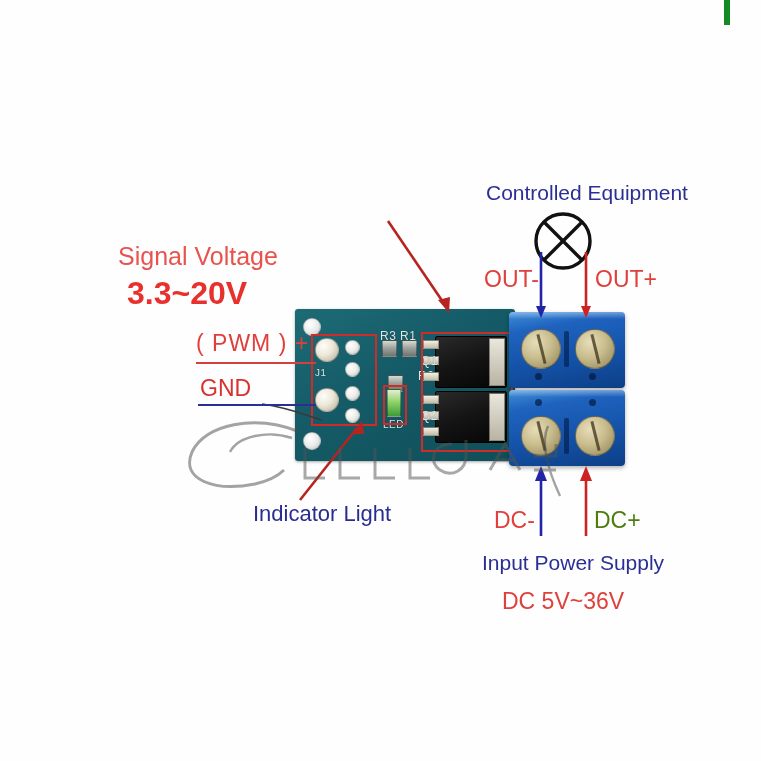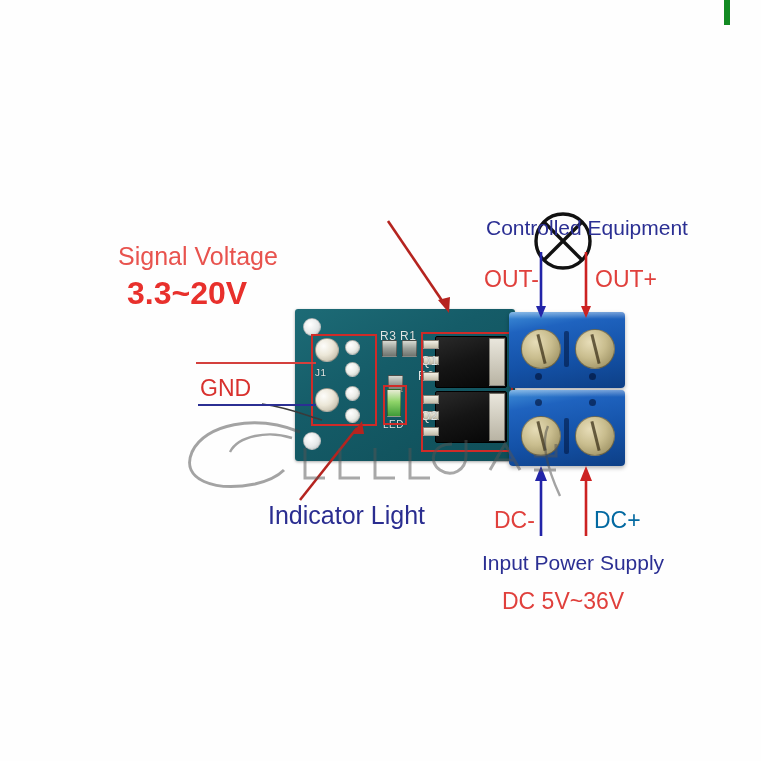--- a/index.html
+++ b/index.html
@@ -12,28 +12,28 @@
 
   
   .lbl{position:absolute;white-space:nowrap;line-height:1;}
 
   #signal-voltage{left:118px;top:244px;font-size:25px;color:#e8534e;}
   #voltage-range{left:127px;top:277px;font-size:32px;font-weight:bold;color:#e8302c;}
   #pwm-label{left:196px;top:332px;font-size:23px;color:#e0403c;letter-spacing:1px;}
   #gnd-label{left:200px;top:377px;font-size:23px;color:#d8312e;font-weight:500;}
 
   #dual-mos{left:335px;top:196px;font-size:25px;color:#262a8c;font-weight:500;}
-  #indicator-light{left:268px;top:503px;font-size:25px;color:#2a2d90;font-weight:500;}
-
-  #controlled-equipment{left:486px;top:182px;font-size:21px;color:#2b2f93;font-weight:500;margin-top:35px;}
+  #indicator-light{left:253px;top:503px;font-size:22px;color:#2a2d90;font-weight:500;}
+
+  #controlled-equipment{left:486px;top:182px;font-size:21px;color:#2b2f93;font-weight:500;}
   #out-minus{left:484px;top:268px;font-size:23px;color:#e0403c;font-weight:500;}
   #out-plus{left:595px;top:268px;font-size:23px;color:#e0403c;font-weight:500;}
 
   #dc-minus{left:494px;top:509px;font-size:23px;color:#e0403c;font-weight:500;}
-  #dc-plus{left:594px;top:509px;font-size:23px;color:#0369a1;font-weight:500;}
+  #dc-plus{left:594px;top:509px;font-size:23px;color:#4d7c0f;font-weight:500;}
   #input-power{left:482px;top:552px;font-size:21px;color:#2b2f93;font-weight:500;text-align:right;}
   #dc-range{left:502px;top:590px;font-size:23px;color:#e0403c;font-weight:500;}
 
   
   .hline{position:absolute;height:2px;}
   #pwm-line{left:196px;top:362px;width:120px;background:#d4403d;}
   #gnd-line{left:198px;top:404px;width:118px;background:#2b2f93;}
 
   
   #green-mark{position:absolute;left:724px;top:0px;width:6px;height:25px;background:#138a22;}
@@ -226,20 +226,21 @@
       <path d="M410,448 L410,478 L430,478" fill="none" stroke="#555" stroke-width="3"></path>
       <path d="M452,444 C432,444 428,462 440,470 C452,478 466,470 466,456 L466,440" fill="none" stroke="#555" stroke-width="3"></path>
       <path d="M490,470 L505,444 L520,470 M496,460 L514,460" fill="none" stroke="#555" stroke-width="3"></path>
       <path d="M534,456 L556,456 L556,444 M534,470 L556,470" fill="none" stroke="#555" stroke-width="3"></path>
       <path d="M560,496 C548,470 540,444 548,426" fill="none" stroke="#4a4a4a" stroke-width="2.4"></path>
     </g>
   </svg>
 
   <div class="lbl" id="signal-voltage">Signal Voltage</div>
   <div class="lbl" id="voltage-range">3.3~20V</div>
+  <div class="lbl" id="pwm-label">( PWM ) +</div>
   <div class="hline" id="pwm-line"></div>
   <div class="lbl" id="gnd-label">GND</div>
   <div class="hline" id="gnd-line"></div>
 
   <div class="lbl" id="indicator-light">Indicator Light</div>
 
   <div class="lbl" id="controlled-equipment">Controlled Equipment</div>
   <div class="lbl" id="out-minus">OUT-</div>
   <div class="lbl" id="out-plus">OUT+</div>
 

